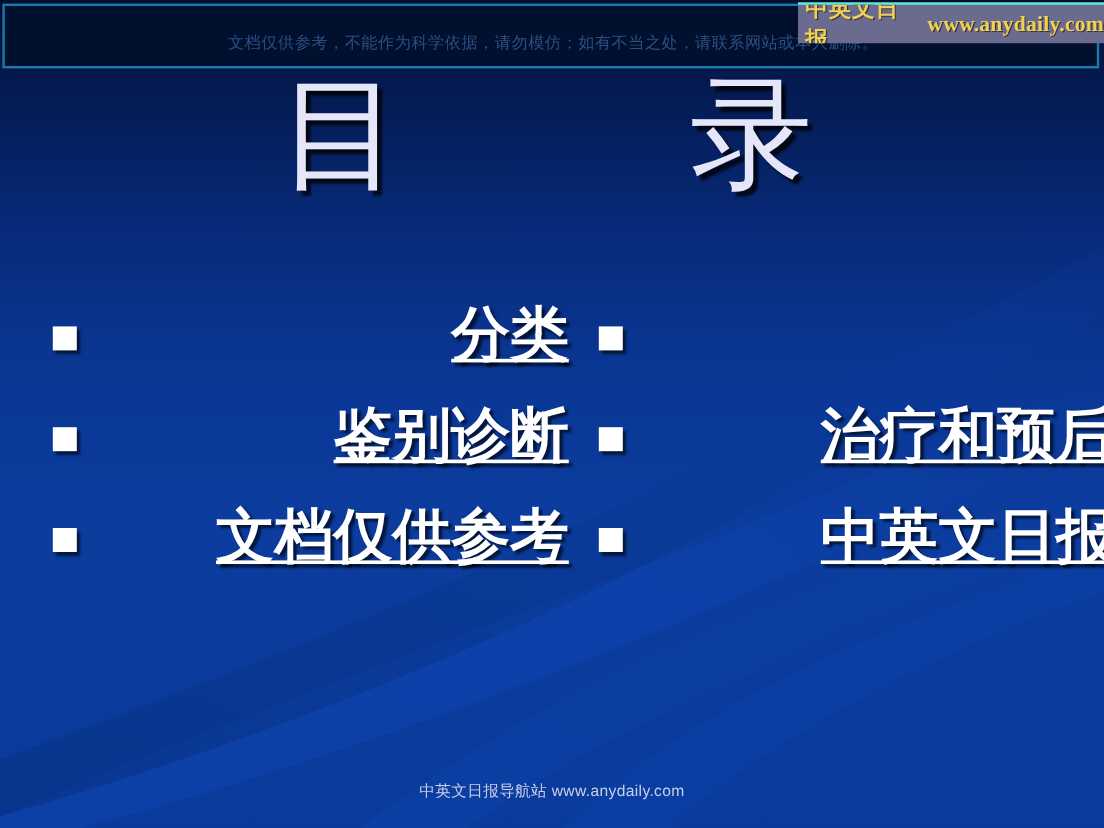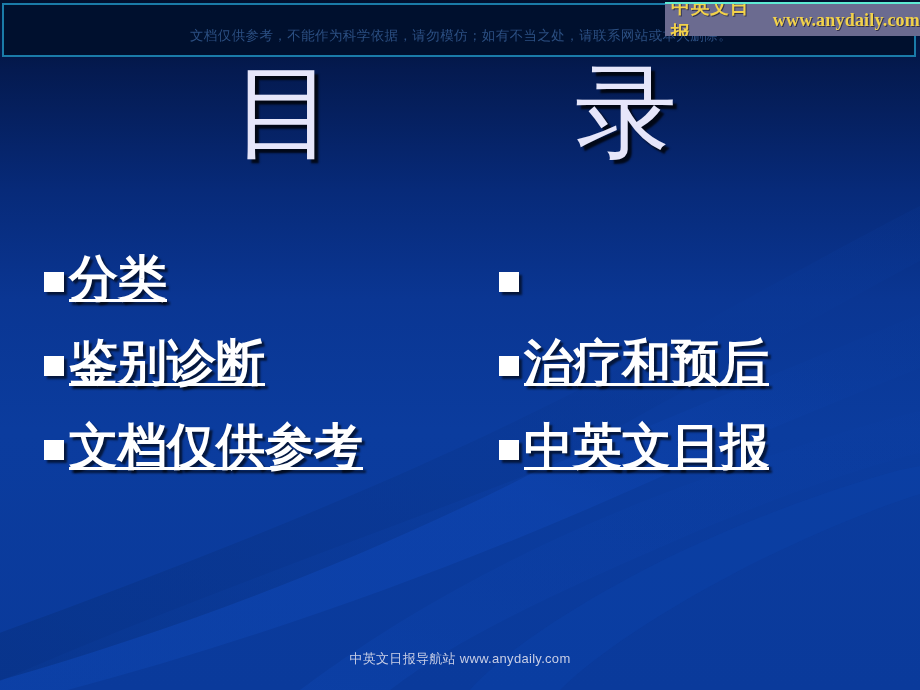--- a/index.html
+++ b/index.html
@@ -119,20 +119,21 @@
     top: 0;
     width: 430px;
   }
   .col-left  { left: 44px; }
   .col-right { left: 499px; }
 
   .toc-item {
     display: flex;
     align-items: flex-start;
     height: 84px;
+    justify-content: space-between;
   }
   .bullet {
     flex: 0 0 auto;
     width: 20px;
     height: 20px;
     background: #ffffff;
     margin-top: 24px;
     margin-right: 5px;
     box-shadow: 3px 3px 2px rgba(0,0,0,0.6);
   }

